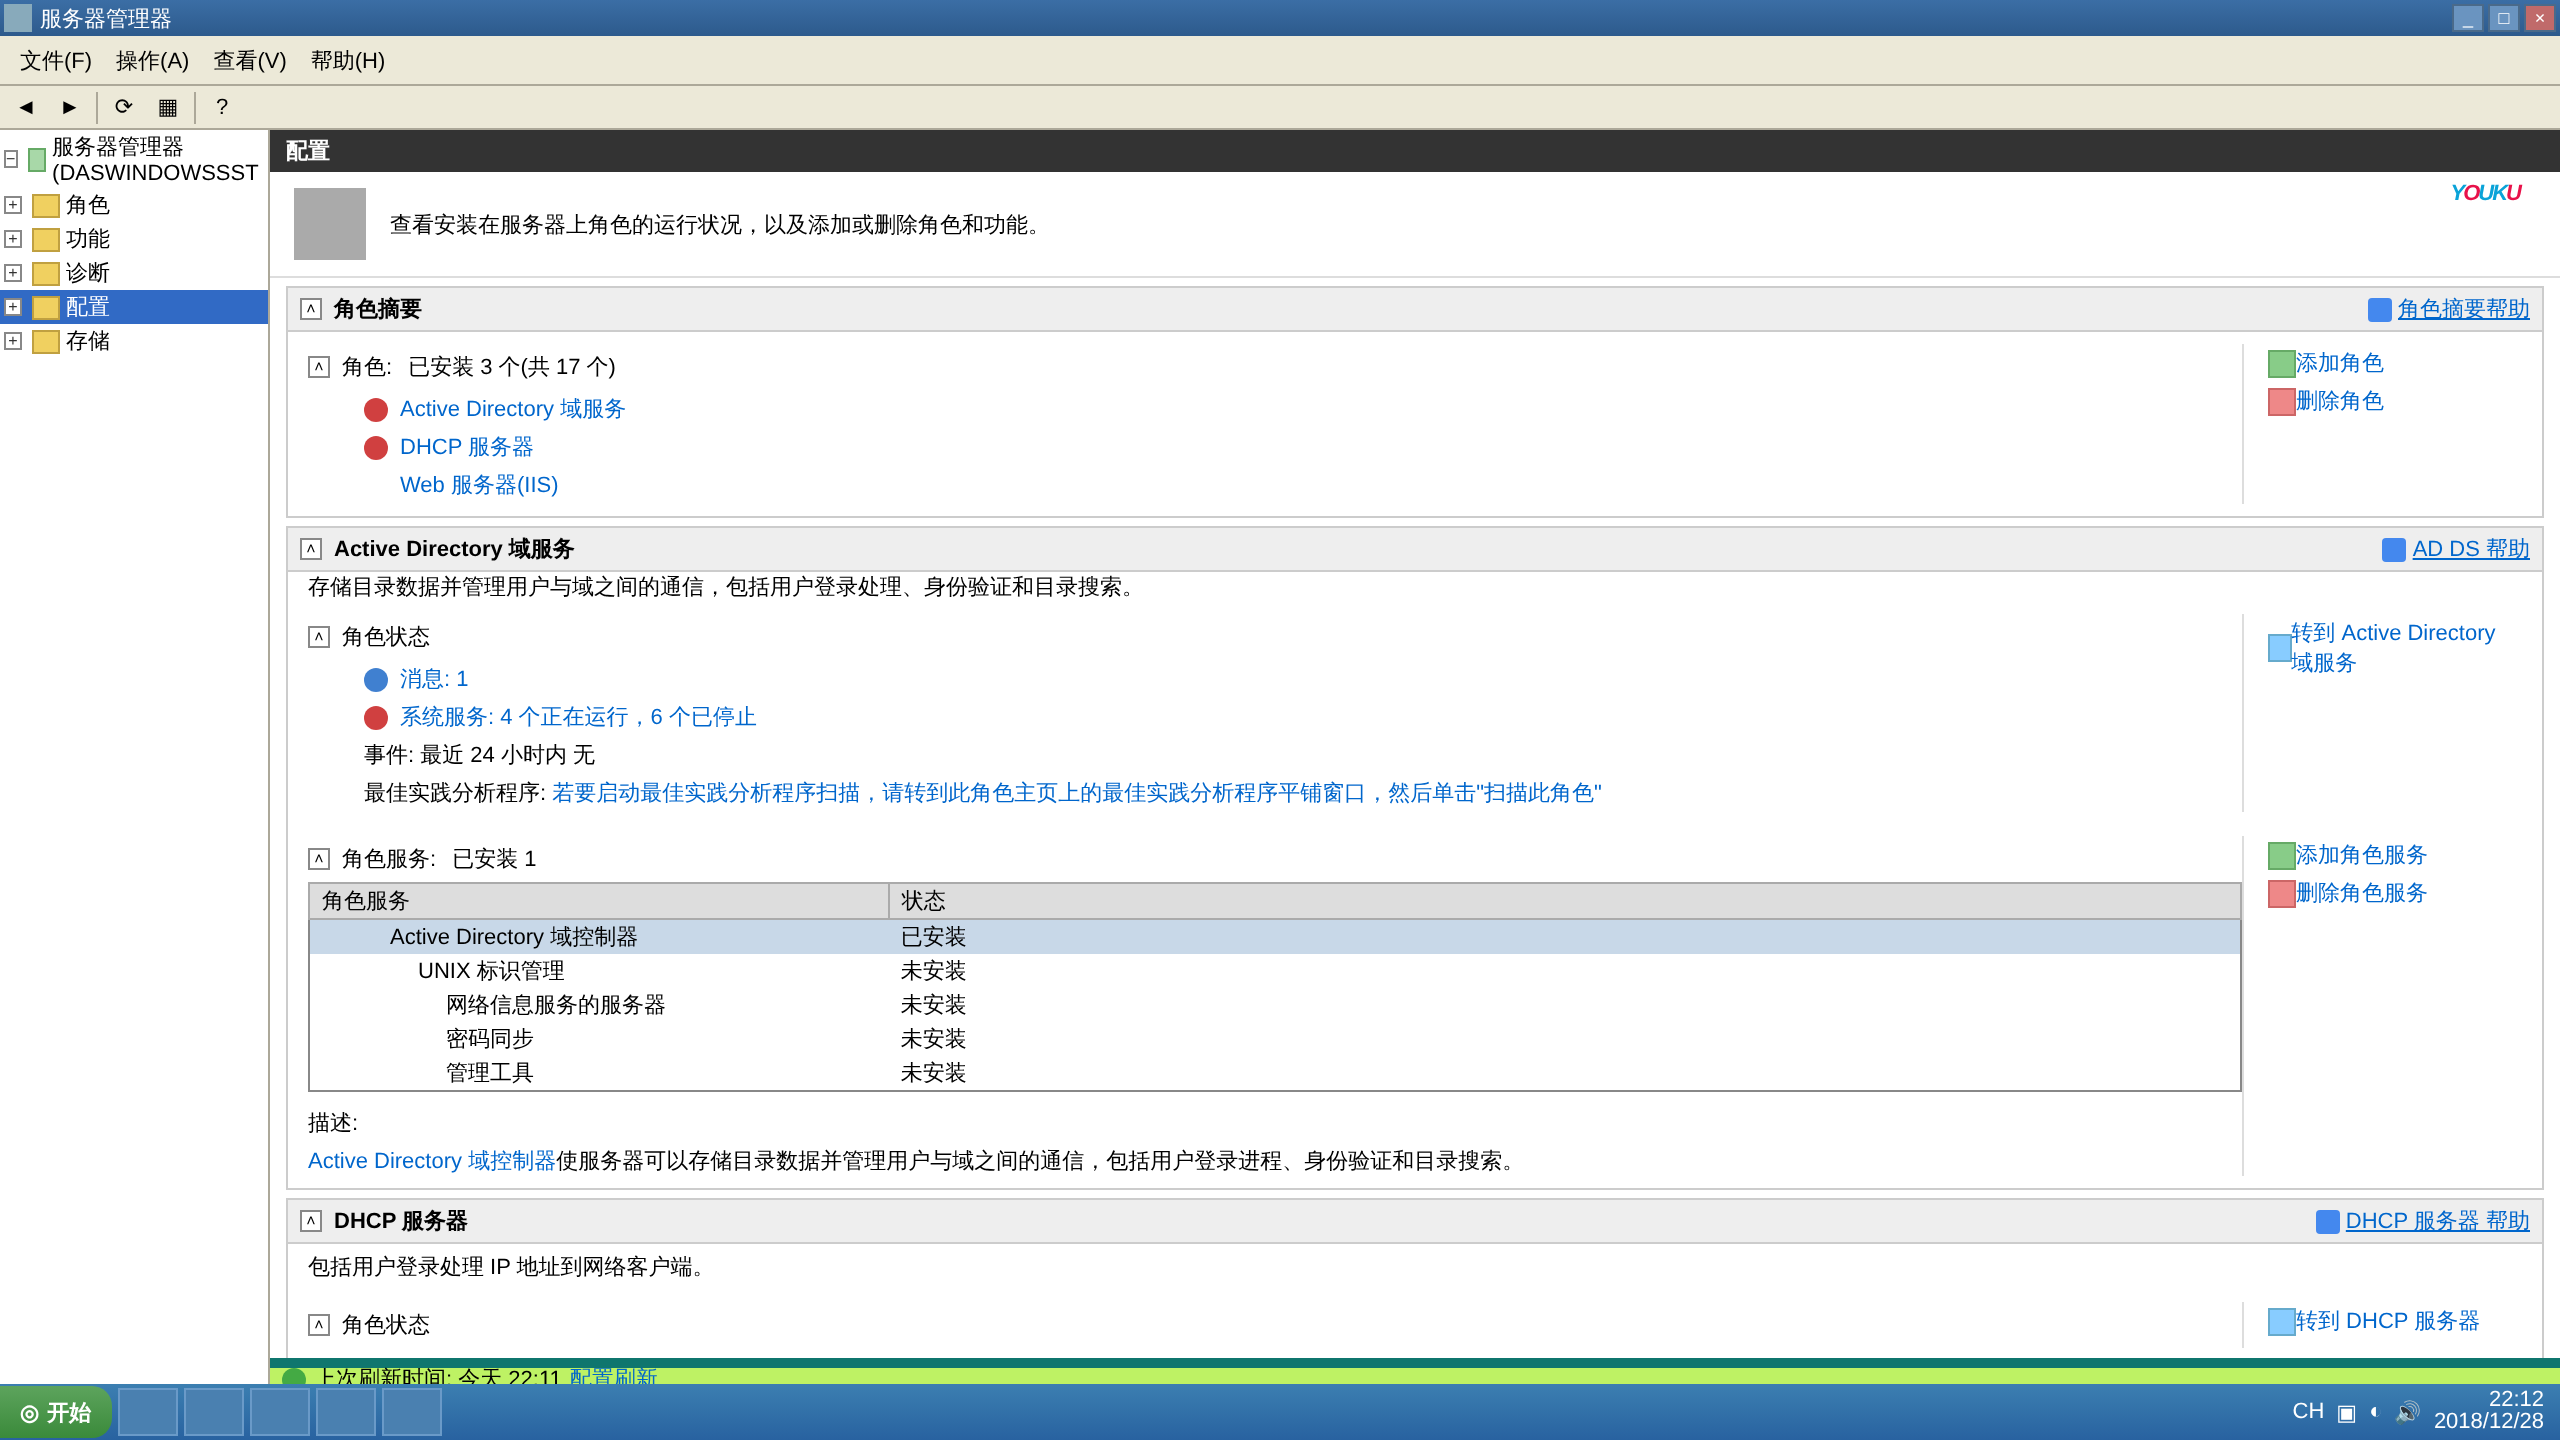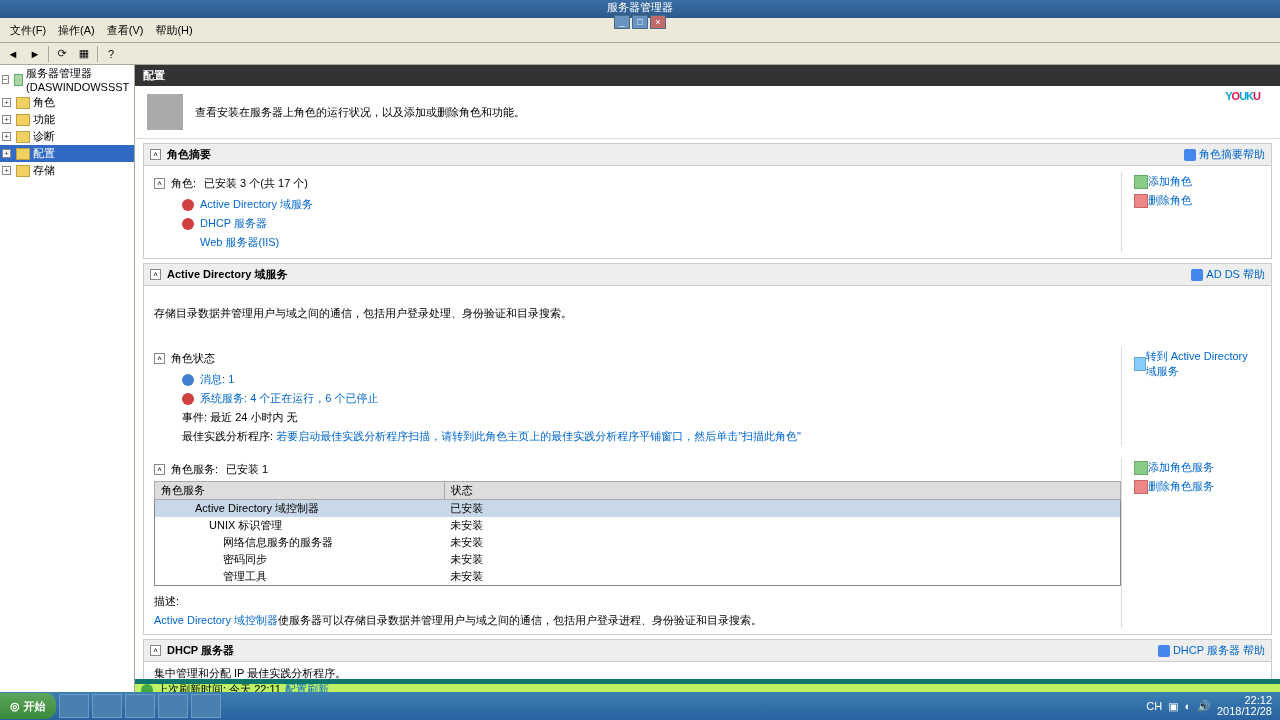--- a/index.html
+++ b/index.html
@@ -1,18 +1,18 @@
 <!DOCTYPE html>
 <html><head>
 <meta charset="utf-8">
 <style>
 * { margin: 0; padding: 0; box-sizing: border-box; font-family: "SimSun", "宋体", Arial, sans-serif; font-size: 11px; }
 body { background: #ece9d8; width: 1280px; height: 720px; overflow: hidden; position: relative; }
 
-.titlebar { background: linear-gradient(to bottom, #3b6ea5, #2d5a8c); height: 18px; display: flex; align-items: center; padding: 0 2px; color: white; flex-direction: column; }
+.titlebar { background: linear-gradient(to bottom, #3b6ea5, #2d5a8c); height: 18px; display: flex; align-items: center; padding: 0 2px; color: white; }
 .titlebar-icon { width: 14px; height: 14px; background: #8ab; margin-right: 4px; }
 .titlebar-title { flex: 1; font-size: 11px; }
 .titlebar-btns { display: flex; gap: 2px; }
 .titlebar-btn { width: 16px; height: 14px; background: #6a94c0; border: 1px solid #4a6a8a; font-size: 9px; text-align: center; line-height: 12px; cursor: pointer; }
 .titlebar-btn.close { background: #c06a6a; }
 
 .menubar { background: #ece9d8; height: 18px; display: flex; align-items: center; padding: 12px 4px; border-bottom: 1px solid #aca899; }
 .menu-item { padding: 2px 6px; cursor: pointer; }
 
 .toolbar { background: #ece9d8; height: 22px; display: flex; align-items: center; padding: 0 4px; gap: 4px; border-bottom: 1px solid #aca899; }
@@ -24,32 +24,32 @@
 .tree-item { padding: 1px 2px 1px 14px; display: flex; align-items: center; gap: 3px; cursor: pointer; }
 .tree-item.selected { background: #316ac5; color: white; }
 .tree-toggle { width: 9px; height: 9px; border: 1px solid #888; display: inline-flex; align-items: center; justify-content: center; font-size: 8px; margin-left: -12px; margin-right: 2px; background: white; color: #333; }
 .tree-icon { width: 14px; height: 12px; background: #f0d060; border: 1px solid #c0a040; }
 .tree-icon.role { background: #a8d8a8; border-color: #6a6; }
 
 .content-panel { flex: 1; background: white; display: flex; flex-direction: column; overflow: hidden; position: relative; }
 .content-header { background: #333; color: white; padding: 3px 8px; font-weight: bold; }
 .content-banner { display: flex; align-items: center; padding: 8px 12px; gap: 12px; border-bottom: 1px solid #ddd; }
 .banner-icon { width: 36px; height: 36px; background: #aaa; }
-.watermark { position: absolute; top: 10px; right: 20px; font-size: 28px; font-weight: bold; letter-spacing: -1px; z-index: 10; font-family: Arial; }
+.watermark { position: absolute; top: 10px; right: 20px; font-size: 28px; font-weight: bold; letter-spacing: -1px; z-index: 10; font-family: Arial; font-style: italic; }
 .watermark span:nth-child(1),.watermark span:nth-child(4) { color: #0aa3d8; }
 .watermark span:nth-child(2),.watermark span:nth-child(5) { color: #e8124a; }
 .watermark span:nth-child(3) { color: #0aa3d8; }
 
 .content-scroll { flex: 1; overflow-y: scroll; padding: 0 8px; }
 
 .section { border: 1px solid #ccc; margin: 4px 0; }
 .section-header { background: #eee; padding: 3px 6px; display: flex; align-items: center; border-bottom: 1px solid #ccc; }
 .section-toggle { width: 11px; height: 11px; border: 1px solid #888; display: inline-flex; align-items: center; justify-content: center; font-size: 8px; margin-right: 6px; background: white; cursor: pointer; }
 .section-title { font-weight: bold; flex: 1; }
-.section-help { color: #0066cc; cursor: pointer; display: flex; align-items: center; gap: 3px; }
+.section-help { color: #0066cc; cursor: pointer; display: flex; align-items: center; gap: 3px; text-decoration: underline; }
 .help-icon { width: 12px; height: 12px; background: #48e; border-radius: 2px; }
 .section-body { padding: 6px 10px; display: flex; }
 .section-main { flex: 1; }
 .section-side { width: 140px; border-left: 1px solid #ddd; padding-left: 8px; }
 
 .sub-header { display: flex; align-items: center; margin: 4px 0; }
 .sub-toggle { width: 11px; height: 11px; border: 1px solid #888; display: inline-flex; align-items: center; justify-content: center; font-size: 8px; margin-right: 6px; background: white; cursor: pointer; }
 .sub-title { font-weight: normal; margin-right: 8px; }
 
 .info-line { padding: 2px 0 2px 28px; display: flex; align-items: center; gap: 6px; }
@@ -201,21 +201,21 @@
 
       <div class="section">
         <div class="section-header">
           <span class="section-toggle">˄</span>
           <span class="section-title">Active Directory 域服务</span>
           <span class="section-help">
               <span class="help-icon"></span>
               <span>AD DS 帮助</span>
             </span>
         </div>
-        <div style="padding:20px 10px;">存储目录数据并管理用户与域之间的通信，包括用户登录处理、身份验证和目录搜索。</div>
+        <div style="padding:0 10px;">存储目录数据并管理用户与域之间的通信，包括用户登录处理、身份验证和目录搜索。</div>
         <div class="section-body">
           <div class="section-main">
             <div class="sub-header">
               <span class="sub-toggle">˄</span>
               <span class="sub-title">角色状态</span>
             </div>
             <div class="info-line">
                 <span class="status-icon info"></span>
                 <span class="link"><span>消息:</span> <span>1</span></span>
               </div>
@@ -292,21 +292,21 @@
 
       <div class="section">
         <div class="section-header">
           <span class="section-toggle">˄</span>
           <span class="section-title">DHCP 服务器</span>
           <span class="section-help">
               <span class="help-icon"></span>
               <span>DHCP 服务器 帮助</span>
             </span>
         </div>
-        <div style="padding:4px 10px;">集中管理和分配 IP 最佳实践分析程序。</div>
+        <div style="padding:4px 10px;">包括用户登录处理 IP 地址到网络客户端。</div>
         <div class="section-body">
           <div class="section-main">
             <div class="sub-header">
               <span class="sub-toggle">˄</span>
               <span class="sub-title">角色状态</span>
             </div>
 
           </div>
           <div class="section-side">
             <div class="side-link">

